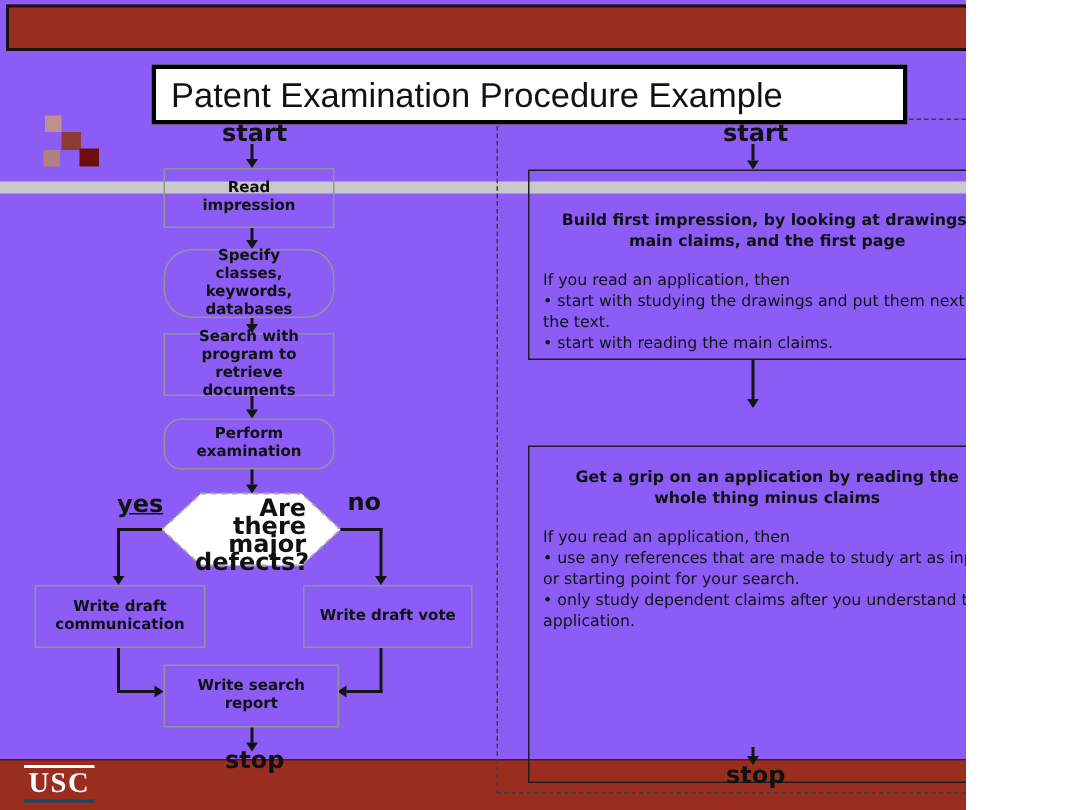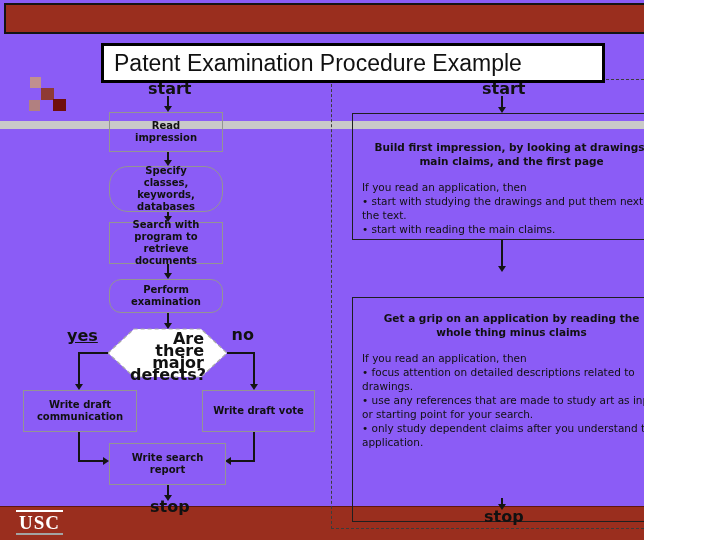--- a/index.html
+++ b/index.html
@@ -14,21 +14,21 @@
             font-family:"Liberation Sans",sans-serif;font-size:23px;
             line-height:34px;padding-left:10px;white-space:nowrap;overflow:hidden;}
   .grayband{position:absolute;left:0;top:121px;width:720px;height:8px;
             background:var(--band);z-index:0;}
   .dotframe{position:absolute;left:331px;top:79px;width:351px;height:448px;
             border:1px dashed #3c3c3c;z-index:2;pointer-events:none;}
   .bottomband{position:absolute;left:0;top:506px;width:720px;height:34px;
               background:var(--maroon);border-top:1px solid #5f170d;z-index:1;}
   .usclogo{position:absolute;left:16px;top:510px;z-index:2;color:#fff;
            font-family:"Liberation Serif",serif;font-weight:bold;font-size:19px;
-           line-height:21px;border-top:2px solid #fff;border-bottom:2px solid #a3a3a3;
+           line-height:21px;border-top:2px solid #fff;border-bottom:2px solid #0c4a6e;
            padding:0 3px;letter-spacing:1px;}
   .pagenum{position:absolute;left:660px;top:508px;z-index:2;
            font-family:"Liberation Sans",sans-serif;font-size:18px;color:#141414;}
   .sq{position:absolute;z-index:1;}
 
   
   .flabel{position:absolute;z-index:1;font-weight:bold;font-size:16px;
           text-align:right;line-height:12px;}
   .lbox{position:absolute;z-index:1;border:1px solid #949494;background:transparent;
         display:flex;align-items:center;justify-content:center;text-align:center;
@@ -92,21 +92,21 @@
   <div class="av" style="left:167px;top:264px;height:9px;"></div>
 
   <div class="lbox" style="left:109px;top:279px;width:114px;height:34px;border-radius:12px;">Perform examination</div>
   <div class="av" style="left:167px;top:313px;height:10px;"></div>
 
   <svg class="diamond-svg" style="left:107px;top:328px;" width="121" height="50" viewBox="0 0 121 50">
     <polygon points="1,25 27,1 94,1 120,25 94,49 27,49" fill="#ffffff" stroke="#a8a8a8" stroke-width="1.2" stroke-dasharray="4 3"></polygon>
   </svg>
   <div class="flabel" style="left:130px;top:333px;width:74px;">Are there major defects?</div>
 
-  <div class="flabel" style="left:67px;top:330px;width:30px;text-decoration:underline;">yes</div>
+  <div class="flabel" style="left:78px;top:330px;width:30px;text-decoration:underline;">yes</div>
   <div class="flabel" style="left:228px;top:329px;width:26px;">no</div>
 
   <div class="lh" style="left:79px;top:352px;width:29px;"></div>
   <div class="av" style="left:78px;top:352px;height:32px;"></div>
   <div class="lh" style="left:227px;top:352px;width:28px;"></div>
   <div class="av" style="left:253px;top:352px;height:32px;"></div>
 
   <div class="lbox" style="left:23px;top:390px;width:114px;height:42px;">Write draft communication</div>
   <div class="lbox" style="left:202px;top:390px;width:113px;height:42px;">Write draft vote</div>
 
@@ -130,21 +130,20 @@
       <div>• start with reading the main claims.</div>
     </div>
   </div>
 
   <div class="av" style="left:501px;top:240px;height:26px;"></div>
 
   <div class="rbox" style="left:352px;top:273px;width:319px;height:225px;margin-top:24px;">
     <div class="rhead" style="margin-top:13px;">Get a grip on an application by reading the whole thing minus claims</div>
     <div class="rbody">
       <div>If you read an application, then</div>
-      <div>• focus attention on detailed descriptions related to drawings.</div>
       <div>• use any references that are made to study art as input or starting point for your search.</div>
       <div>• only study dependent claims after you understand the application.</div>
     </div>
   </div>
 
   <div class="av ztop" style="left:501px;top:498px;height:6px;"></div>
   <div class="flabel ztop" style="left:484px;top:511px;width:36px;">stop</div>
 
 </div>
 

